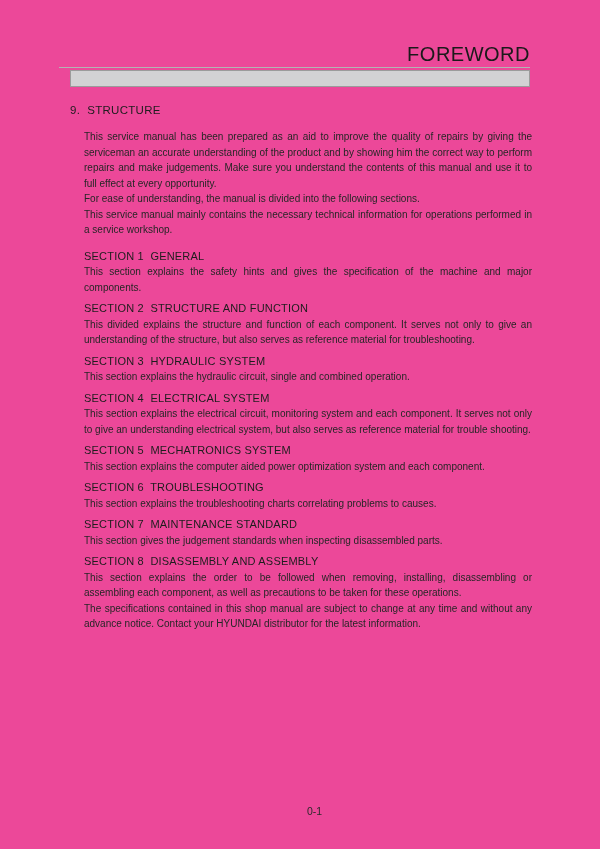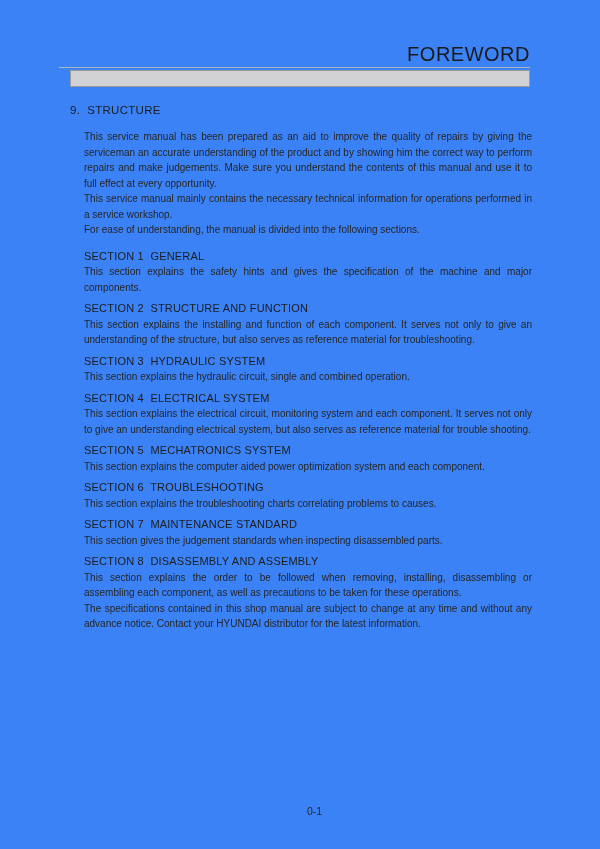--- a/index.html
+++ b/index.html
@@ -4,21 +4,21 @@
 <style>
   html, body {
     margin: 0;
     padding: 0;
     background: #ffffff;
   }
   .page {
     position: relative;
     width: 600px;
     height: 849px;
-    background: #3b82f6;
+    background: #ec4899;
     font-family: "Liberation Sans", "DejaVu Sans", sans-serif;
     color: #242424;
     overflow: hidden;
   }
   .header {
     position: absolute;
     top: 44px;
     left: 59px;
     right: 70px;
   }
@@ -110,32 +110,32 @@
     <hr class="header-rule">
     <div class="header-bar"></div>
   </div>
 
   <div class="content">
 
     <h1 class="doc-heading">9.  STRUCTURE</h1>
 
     <div class="intro indent">
       <p class="para">This service manual has been prepared as an aid to improve the quality of repairs by giving the serviceman an accurate understanding of the product and by showing him the correct way to perform repairs and make judgements.   Make sure you understand the contents of this manual and use it to full effect at every opportunity.</p>
+      <p class="para">For ease of understanding, the manual is divided into the following sections.</p>
       <p class="para">This service manual mainly contains the necessary technical information for operations performed in a service workshop.</p>
-      <p class="para">For ease of understanding, the manual is divided into the following sections.</p>
     </div>
 
     <div class="section-block first indent">
       <h2 class="section-heading">SECTION 1  GENERAL</h2>
       <p class="para">This section explains the safety hints and gives the specification of the machine and major components.</p>
     </div>
 
     <div class="section-block indent">
       <h2 class="section-heading">SECTION 2  STRUCTURE AND FUNCTION</h2>
-      <p class="para">This section explains the installing and function of each component.   It serves not only to give an understanding of the structure, but also serves as reference material for troubleshooting.</p>
+      <p class="para">This divided explains the structure and function of each component.   It serves not only to give an understanding of the structure, but also serves as reference material for troubleshooting.</p>
     </div>
 
     <div class="section-block indent">
       <h2 class="section-heading">SECTION 3  HYDRAULIC SYSTEM</h2>
       <p class="para">This section explains the hydraulic circuit, single and combined operation.</p>
     </div>
 
     <div class="section-block indent">
       <h2 class="section-heading">SECTION 4  ELECTRICAL SYSTEM</h2>
       <p class="para">This section explains the electrical circuit, monitoring system and each component.   It serves not only to give an understanding electrical system, but also serves as reference material for trouble shooting.</p>

